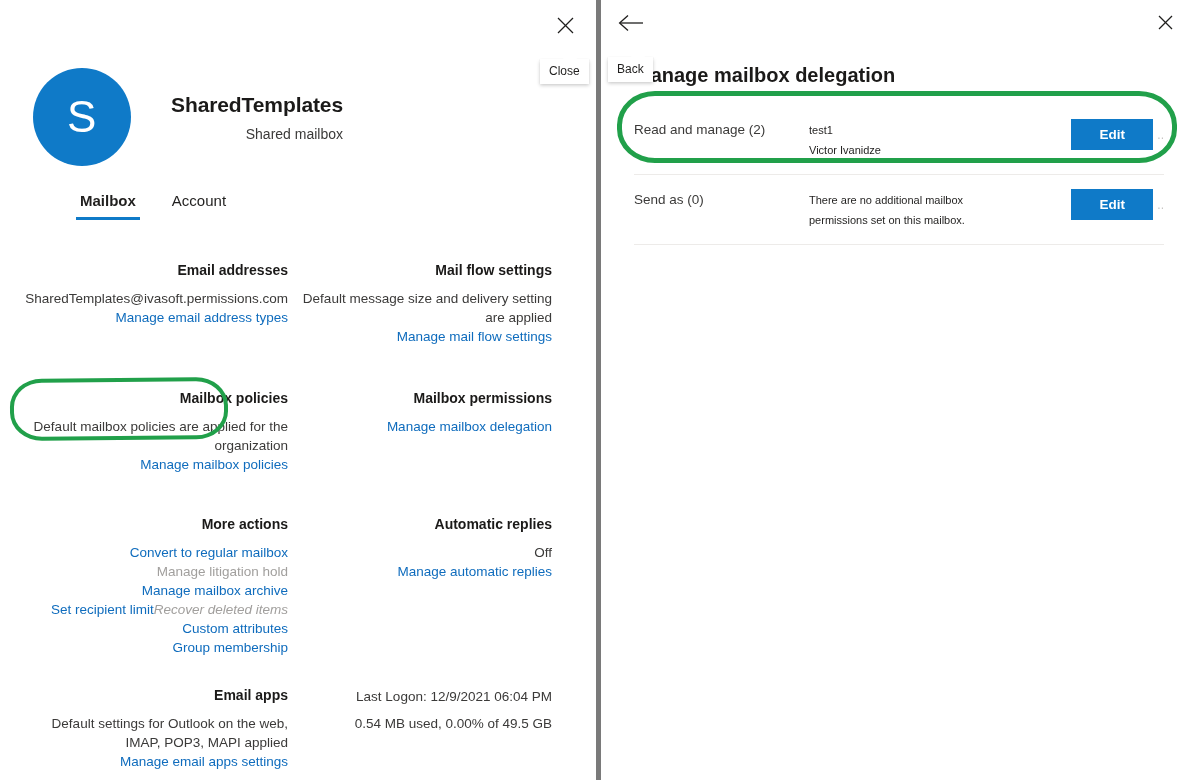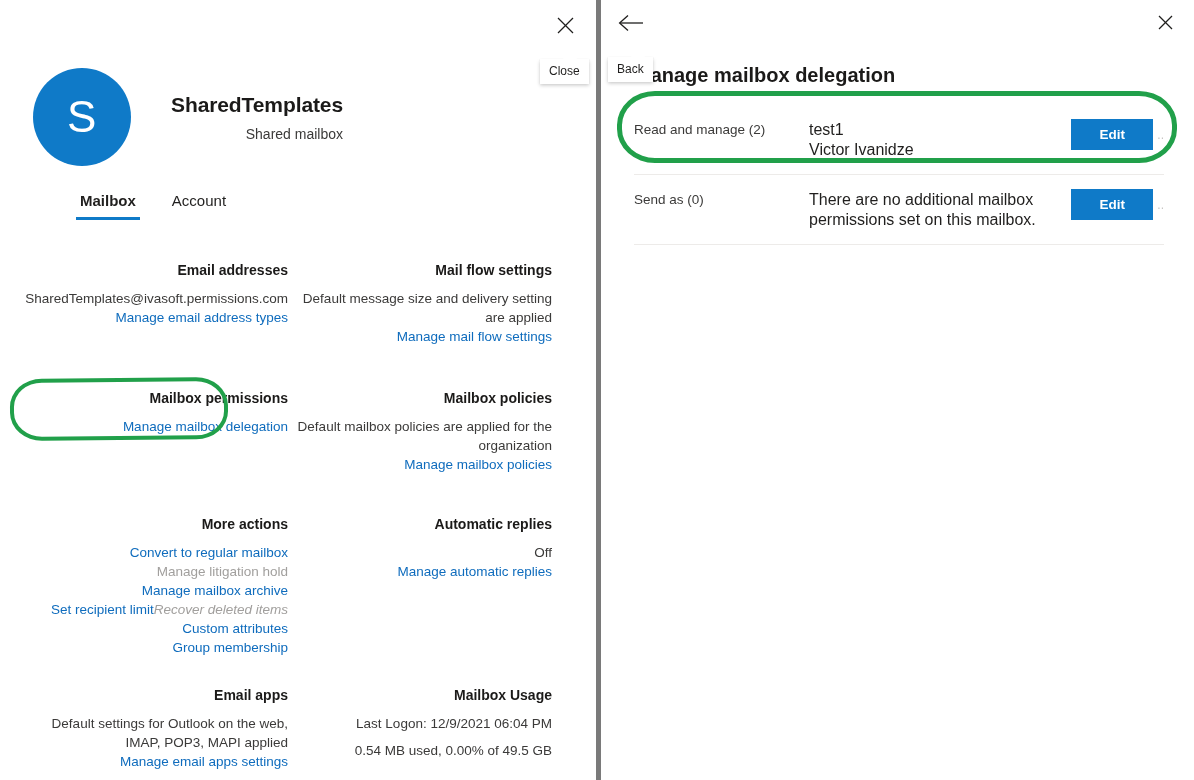--- a/index.html
+++ b/index.html
@@ -205,21 +205,21 @@
   }
   .perm-label {
     width: 175px;
     font-size: 13.5px;
     color: #3b3a39;
     padding-top: 5px;
     flex-shrink: 0;
   }
   .perm-values {
     flex: 1;
-    font-size: 16px;
+    font-size: 11px;
     color: #201f1e;
     line-height: 20px;
     padding-top: 3px;
     padding-right: 10px;
   }
   .perm-value-line { display: block; }
   .edit-btn {
     width: 82px; height: 31px;
     background: #0f7ac8;
     color: #ffffff;
@@ -291,27 +291,27 @@
       <div class="cell">
         <div class="sec-title">Mail flow settings</div>
         <div class="sec-text">Default message size and delivery setting are applied</div>
         <a class="sec-link">Manage mail flow settings</a>
       </div>
 
       <div class="row-gap-a"></div>
       <div class="row-gap-a"></div>
 
       <div class="cell">
-        <div class="sec-title">Mailbox permissions</div>
-        <a class="sec-link">Manage mailbox delegation</a>
-      </div>
-      <div class="cell">
         <div class="sec-title">Mailbox policies</div>
         <div class="sec-text">Default mailbox policies are applied for the organization</div>
         <a class="sec-link">Manage mailbox policies</a>
+      </div>
+      <div class="cell">
+        <div class="sec-title">Mailbox permissions</div>
+        <a class="sec-link">Manage mailbox delegation</a>
       </div>
 
       <div class="row-gap-b"></div>
       <div class="row-gap-b"></div>
 
       <div class="cell">
         <div class="sec-title">More actions</div>
         <a class="sec-link">Convert to regular mailbox</a>
         <span class="sec-disabled" style="display:block;">Manage litigation hold</span>
         <a class="sec-link">Manage mailbox archive</a>
@@ -329,21 +329,20 @@
 
       <div class="row-gap-c"></div>
       <div class="row-gap-c"></div>
 
       <div class="cell">
         <div class="sec-title">Email apps</div>
         <div class="sec-text">Default settings for Outlook on the web, IMAP, POP3, MAPI applied</div>
         <a class="sec-link">Manage email apps settings</a>
       </div>
       <div class="cell">
-        <div class="sec-title">Mailbox Usage</div>
         <div class="sec-text" style="margin-bottom:8px;">Last Logon: 12/9/2021 06:04 PM</div>
         <div class="sec-text">0.54 MB used, 0.00% of 49.5 GB</div>
       </div>
 
     </div>
 
     <div class="hl-left"></div>
   </div>
 
   <div class="divider"></div>

